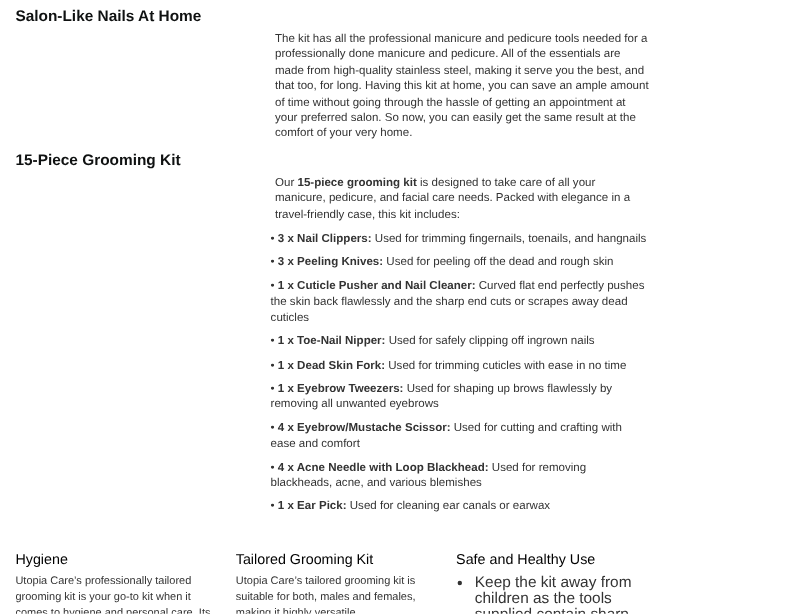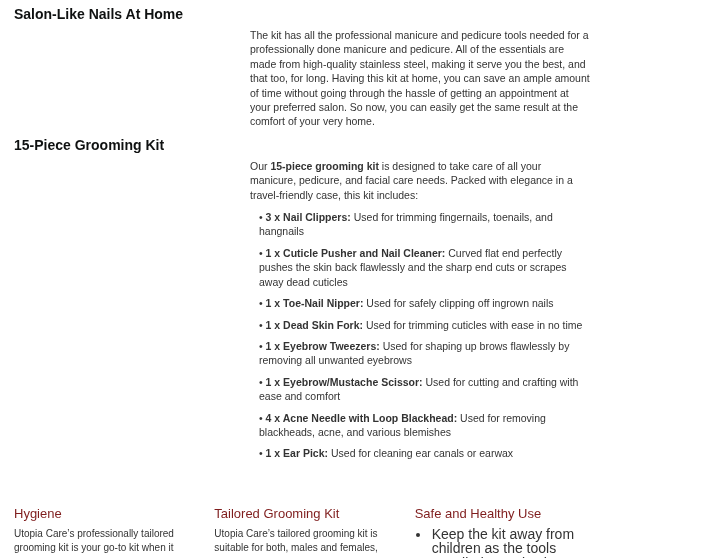--- a/index.html
+++ b/index.html
@@ -45,37 +45,37 @@
   }
   .para strong,
   .kit-item strong {
     font-weight: 700;
     color: #333333;
   }
   .kit-item {
     font-size: 10.5px;
     line-height: 14.4px;
     color: #333333;
-    margin: 0 0 7px 13px;
+    margin: 0 0 7px 0;
   }
   .footer-grid {
     display: grid;
     grid-template-columns: repeat(3, 1fr);
     column-gap: 12px;
     margin-top: 26px;
   }
   .fcol {
     min-width: 0;
   }
   .fcol-heading {
     font-size: 13px;
     line-height: 16px;
     font-weight: 400;
-    color: #7f1d1d;
-    margin: 12px 0 5px 0;
+    color: #000000;
+    margin: 0 0 5px 0;
   }
   .fcol-text {
     font-size: 10px;
     line-height: 14.5px;
     color: #333333;
     margin: 0;
   }
   .safety-list {
     list-style: disc;
     margin: 3px 0 0 0;
@@ -100,25 +100,26 @@
       <p class="para">The kit has all the professional manicure and pedicure tools needed for a professionally done manicure and pedicure. All of the essentials are made from high-quality stainless steel, making it serve you the best, and that too, for long. Having this kit at home, you can save an ample amount of time without going through the hassle of getting an appointment at your preferred salon. So now, you can easily get the same result at the comfort of your very home.</p>
     </div>
   </div>
 
   <div class="desc-row">
     <h3 class="left-heading">15-Piece Grooming Kit</h3>
     <div class="right-content">
       <p class="para"><span>Our </span><strong>15-piece grooming kit</strong><span> is designed to take care of all your manicure, pedicure, and facial care needs. Packed with elegance in a travel-friendly case, this kit includes:</span></p>
       <div id="kit-items">
           <p class="kit-item">• <strong>3 x Nail Clippers:</strong> Used for trimming fingernails, toenails, and hangnails</p>
+          <p class="kit-item">• <strong>3 x Peeling Knives:</strong> Used for peeling off the dead and rough skin</p>
           <p class="kit-item">• <strong>1 x Cuticle Pusher and Nail Cleaner:</strong> Curved flat end perfectly pushes the skin back flawlessly and the sharp end cuts or scrapes away dead cuticles</p>
           <p class="kit-item">• <strong>1 x Toe-Nail Nipper:</strong> Used for safely clipping off ingrown nails</p>
           <p class="kit-item">• <strong>1 x Dead Skin Fork:</strong> Used for trimming cuticles with ease in no time</p>
           <p class="kit-item">• <strong>1 x Eyebrow Tweezers:</strong> Used for shaping up brows flawlessly by removing all unwanted eyebrows</p>
-          <p class="kit-item">• <strong>1 x Eyebrow/Mustache Scissor:</strong> Used for cutting and crafting with ease and comfort</p>
+          <p class="kit-item">• <strong>4 x Eyebrow/Mustache Scissor:</strong> Used for cutting and crafting with ease and comfort</p>
           <p class="kit-item">• <strong>4 x Acne Needle with Loop Blackhead:</strong> Used for removing blackheads, acne, and various blemishes</p>
           <p class="kit-item">• <strong>1 x Ear Pick:</strong> Used for cleaning ear canals or earwax</p>
         </div>
     </div>
   </div>
 
   <div class="footer-grid">
     <div class="fcol">
       <h4 class="fcol-heading">Hygiene</h4>
       <p class="fcol-text">Utopia Care’s professionally tailored grooming kit is your go-to kit when it comes to hygiene and personal care. Its lightweight design makes it a brilliant choice.</p>

